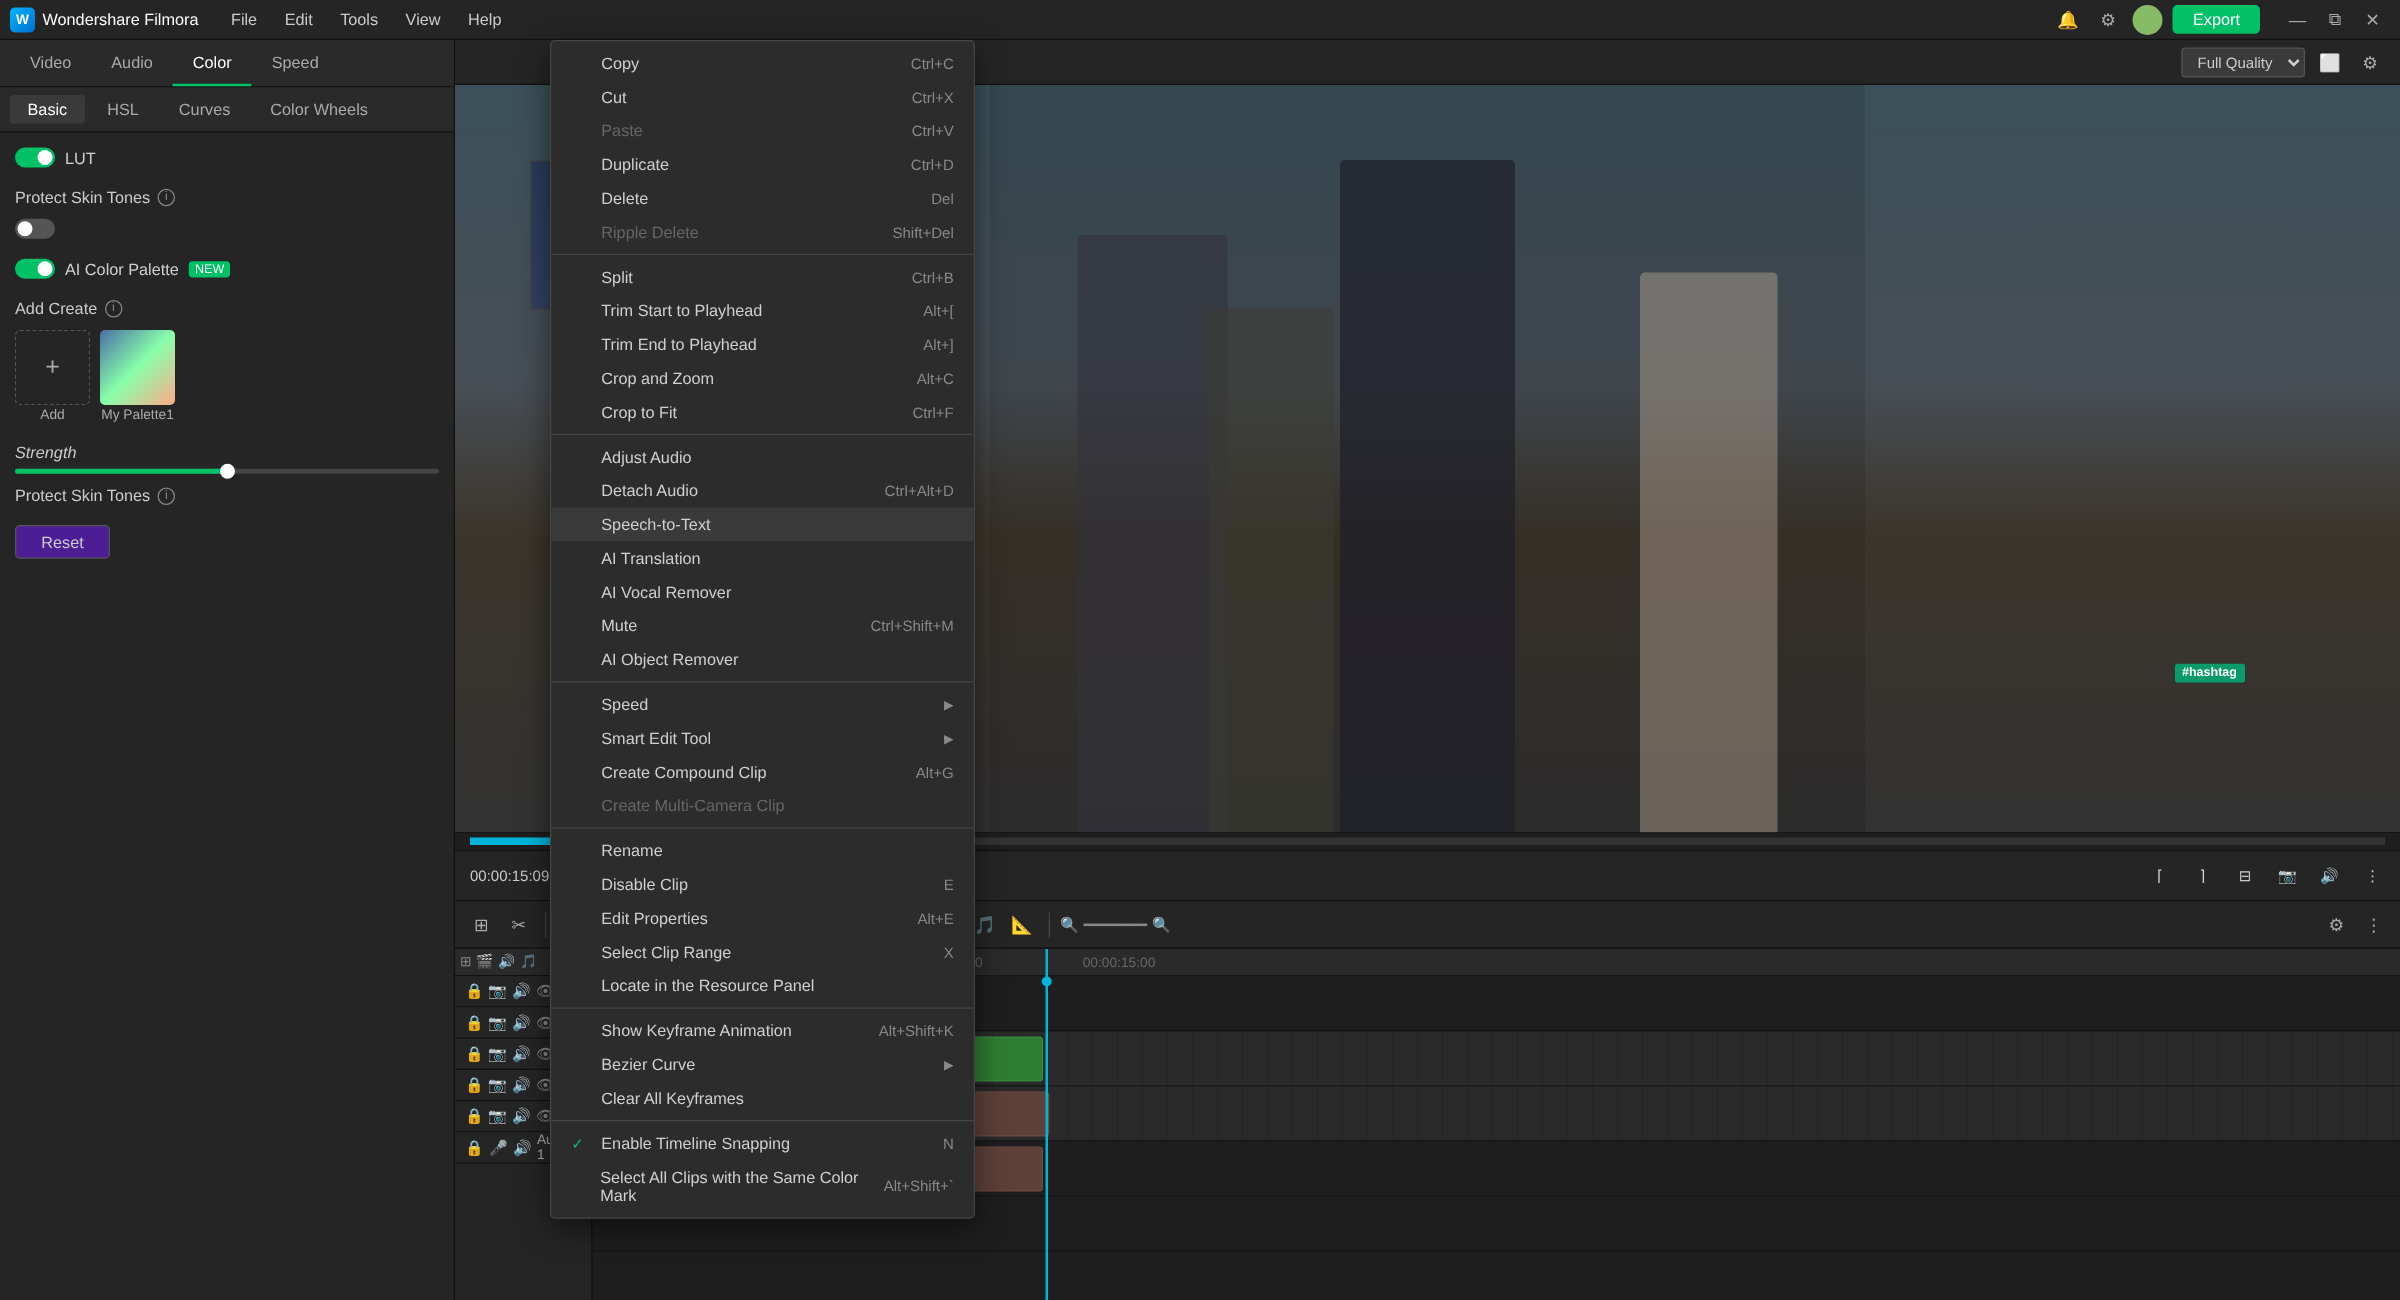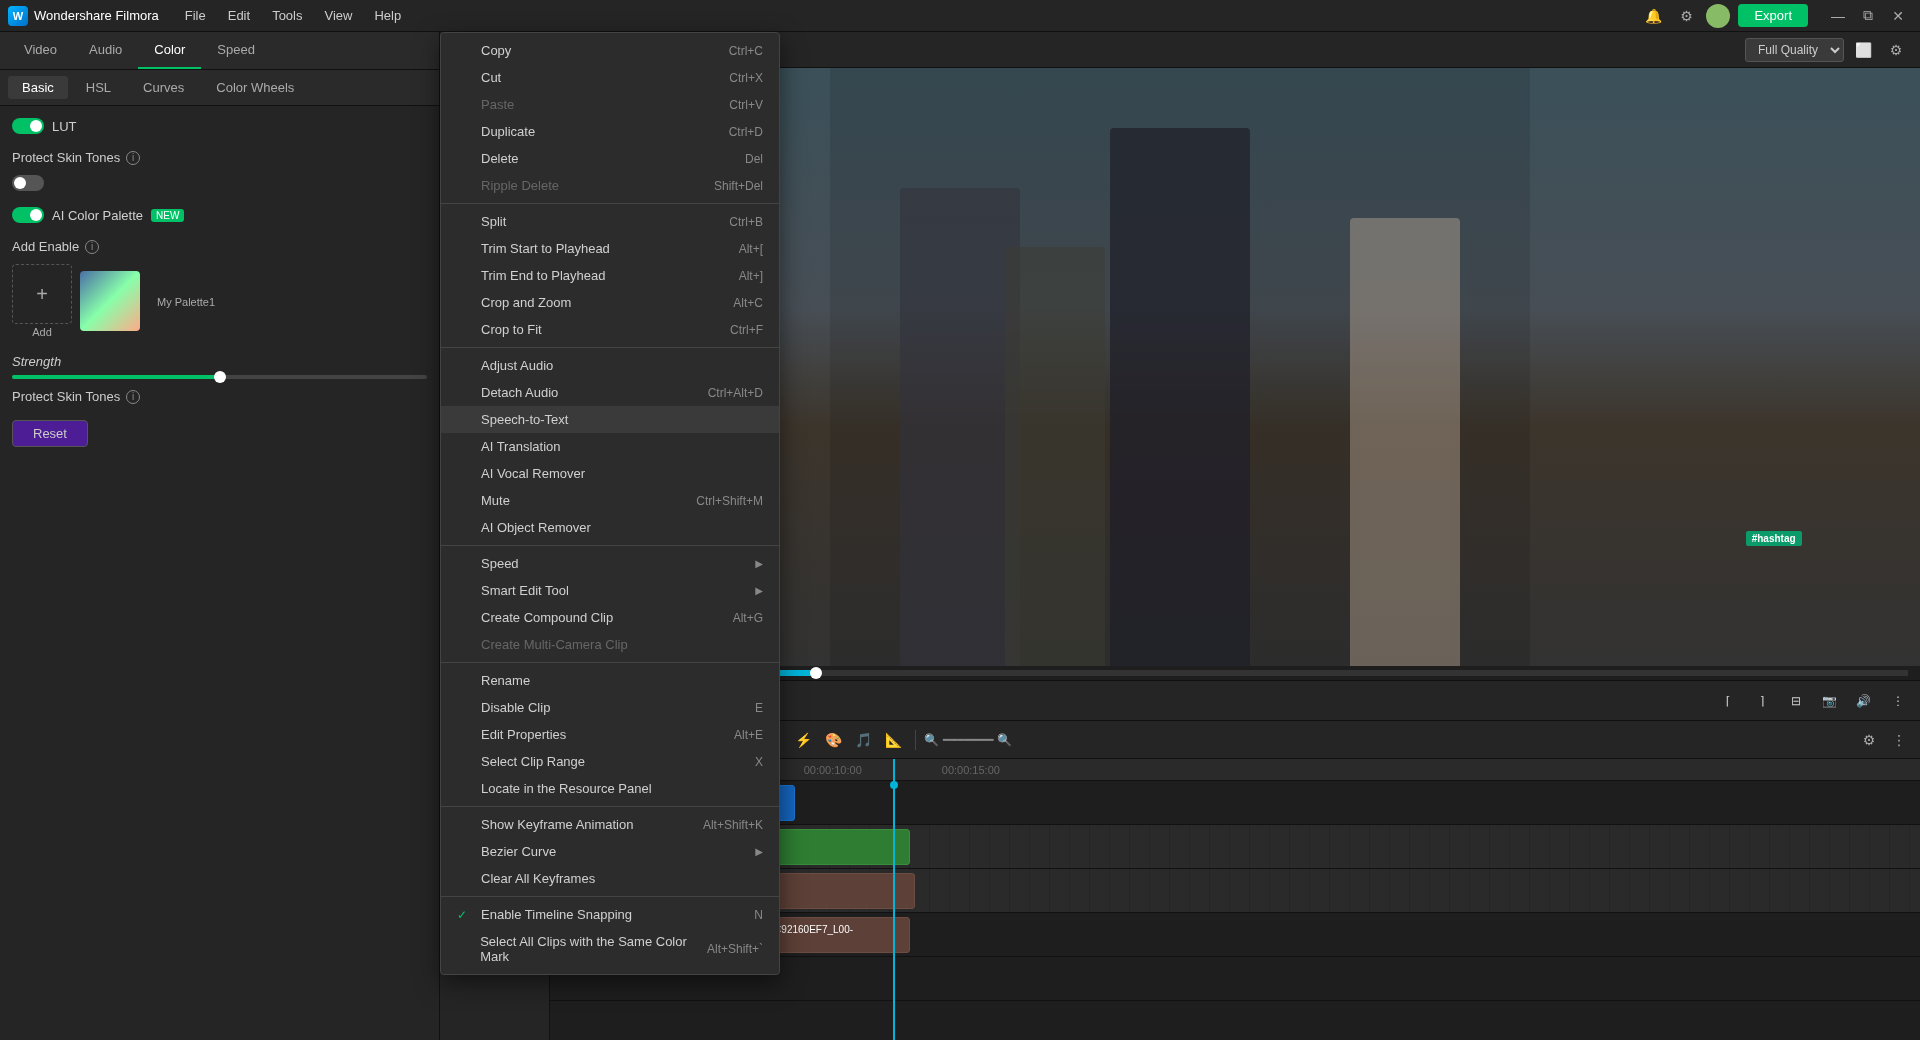--- a/index.html
+++ b/index.html
@@ -104,21 +104,21 @@
 
     
     .main-layout {
       display: flex;
       flex: 1;
       overflow: hidden;
     }
 
     
     .left-panel {
-      width: 440px;
+      width: 364px;
       background: #252525;
       display: flex;
       flex-direction: column;
       flex-shrink: 0;
       border-right: 1px solid #111;
     }
     .tab-bar {
       display: flex;
       background: #2a2a2a;
       border-bottom: 1px solid #111;
@@ -616,31 +616,31 @@
         <div class="toggle off"></div>
       </div>
 
       <div class="ai-color-row">
         <div class="toggle"></div>
         <span>AI Color Palette</span>
         <span class="new-badge">NEW</span>
       </div>
 
       <div class="add-palette-label">
-        <span>Add Enable</span>
+        <span>Add Create</span>
         <span class="info-icon">i</span>
       </div>
       <div class="palette-grid">
         <div style="display:flex;flex-direction:column;align-items:center;">
           <div class="palette-add">
             <span>+</span>
           </div>
           <div class="palette-name">Add</div>
         </div>
-        <div style="display:flex;align-items:center;gap:17px;">
+        <div style="display:flex;flex-direction:column;align-items:center;">
           <div class="palette-thumb">
             <div class="palette-thumb-img"></div>
           </div>
           <div class="palette-name">My Palette1</div>
         </div>
       </div>
 
       <div class="strength-row">
         <div class="strength-label">Strength</div>
         <div class="slider-track">

